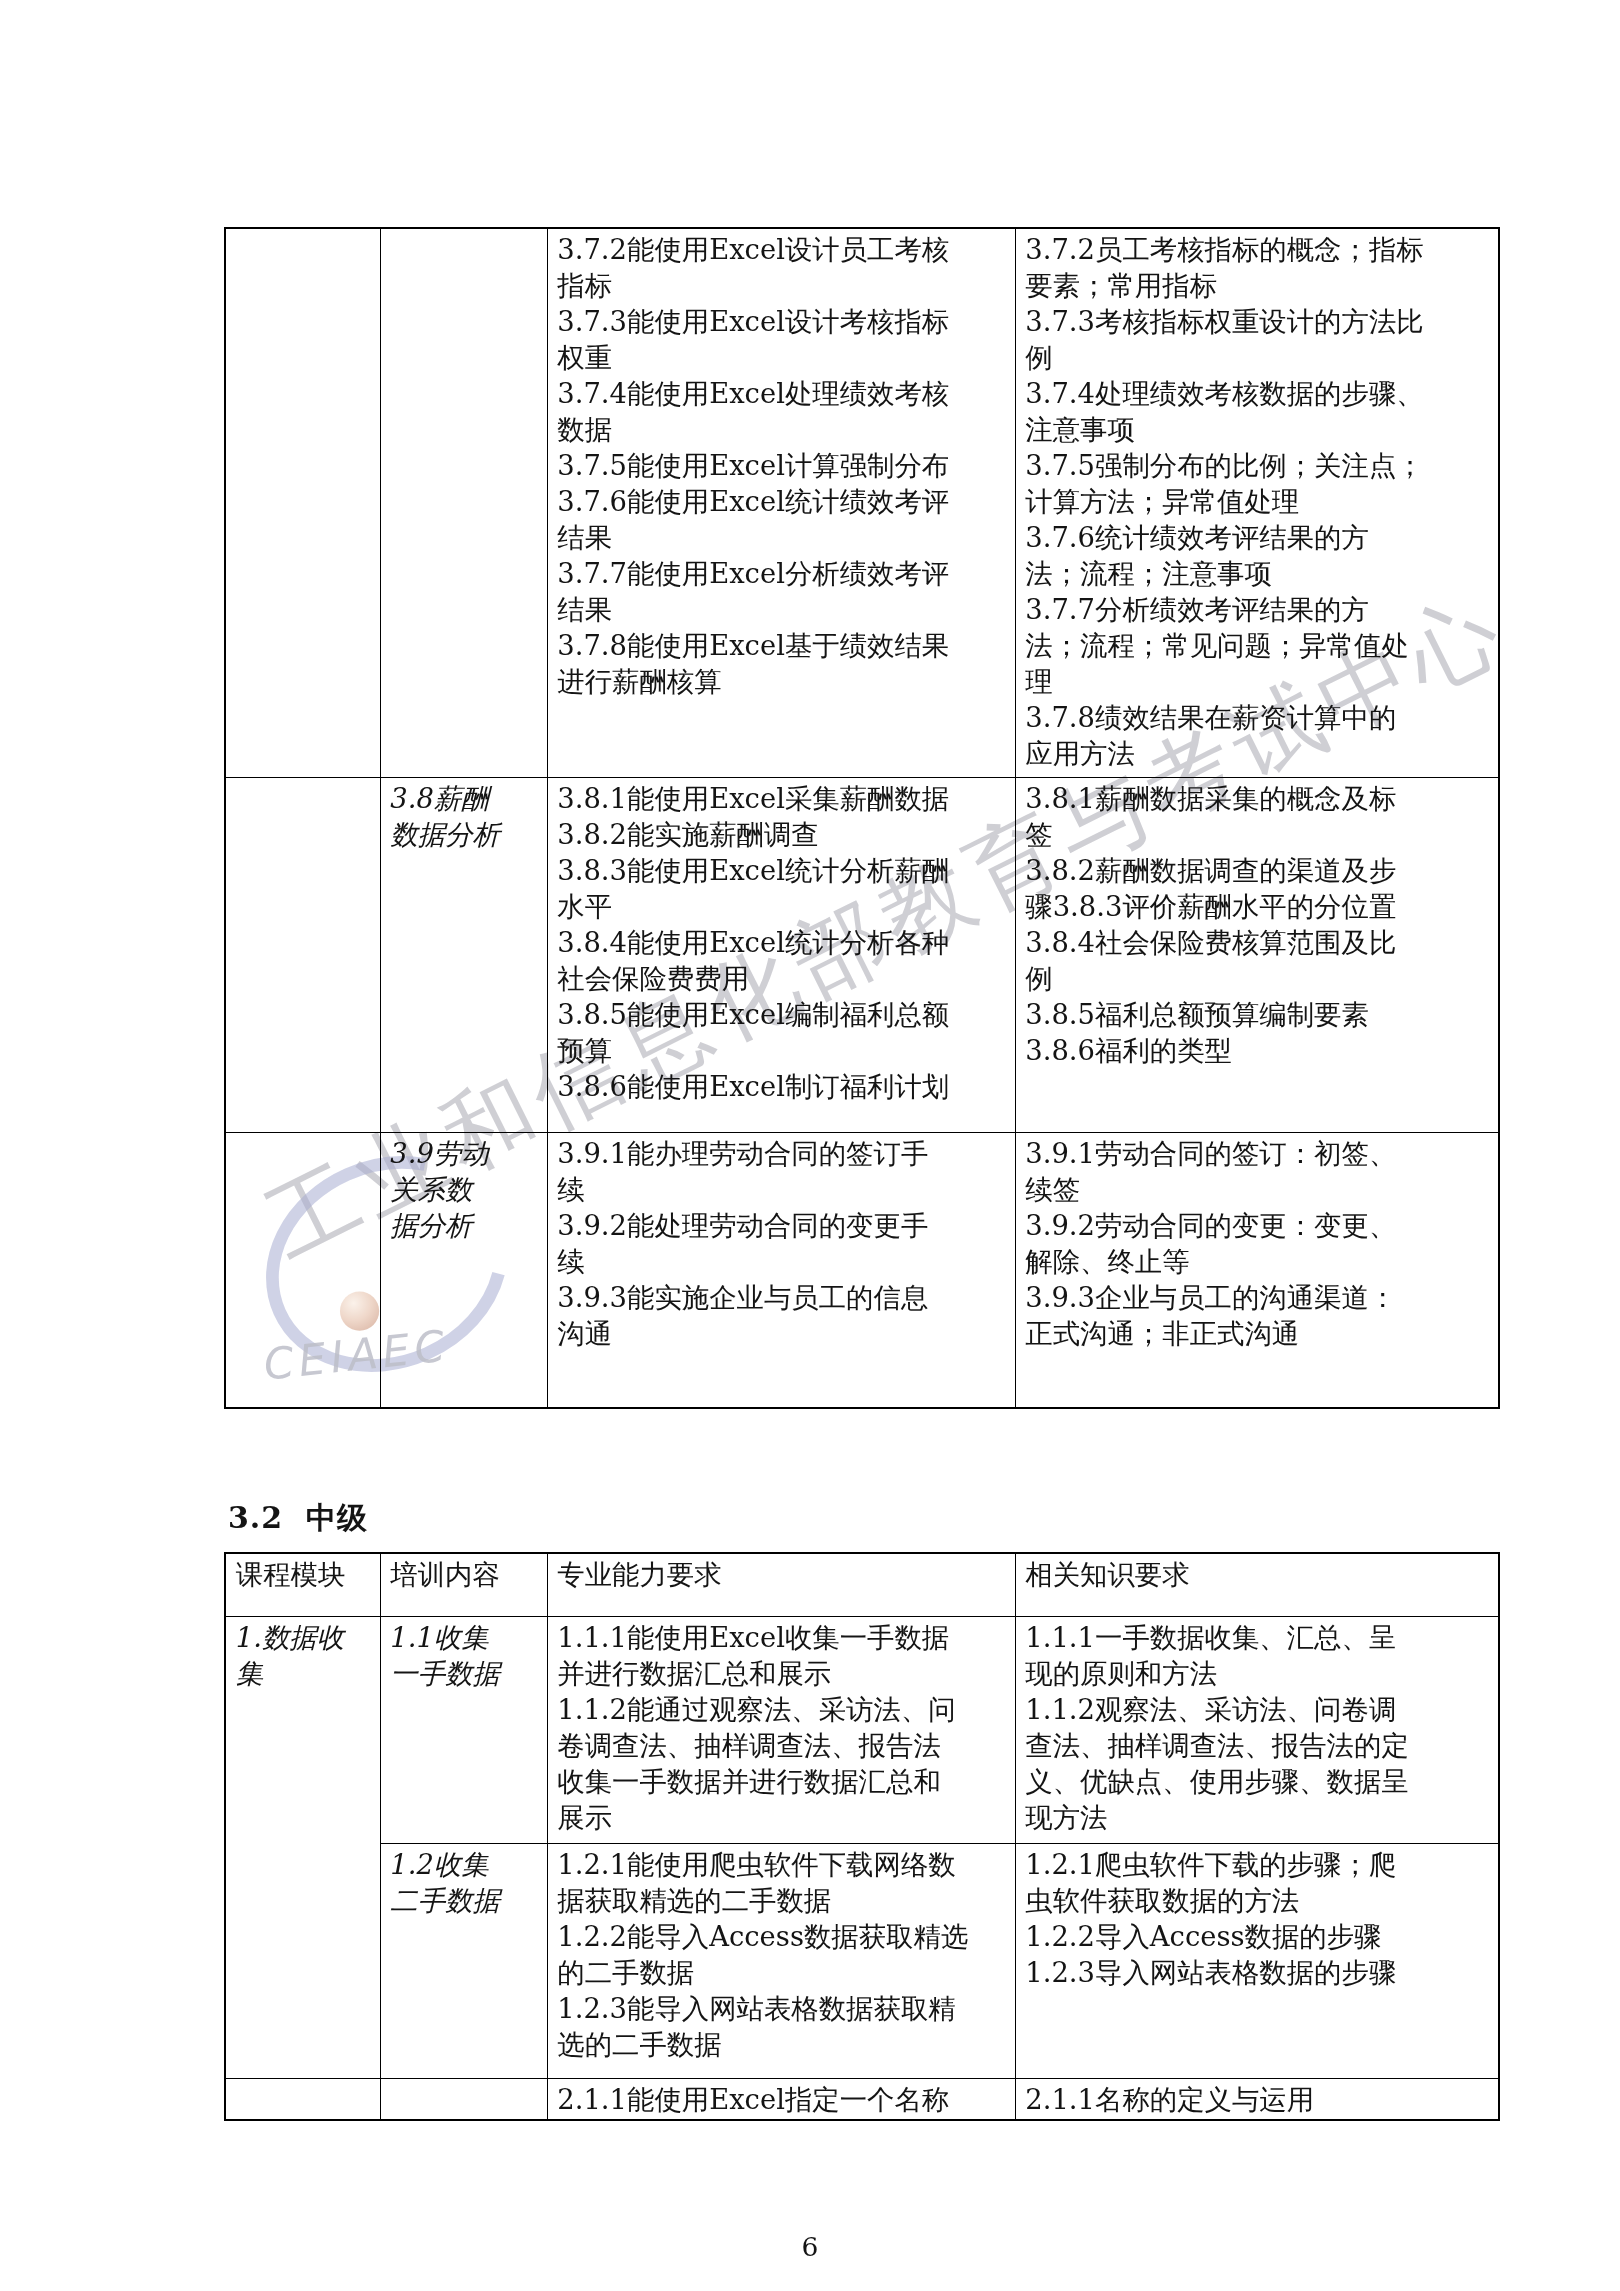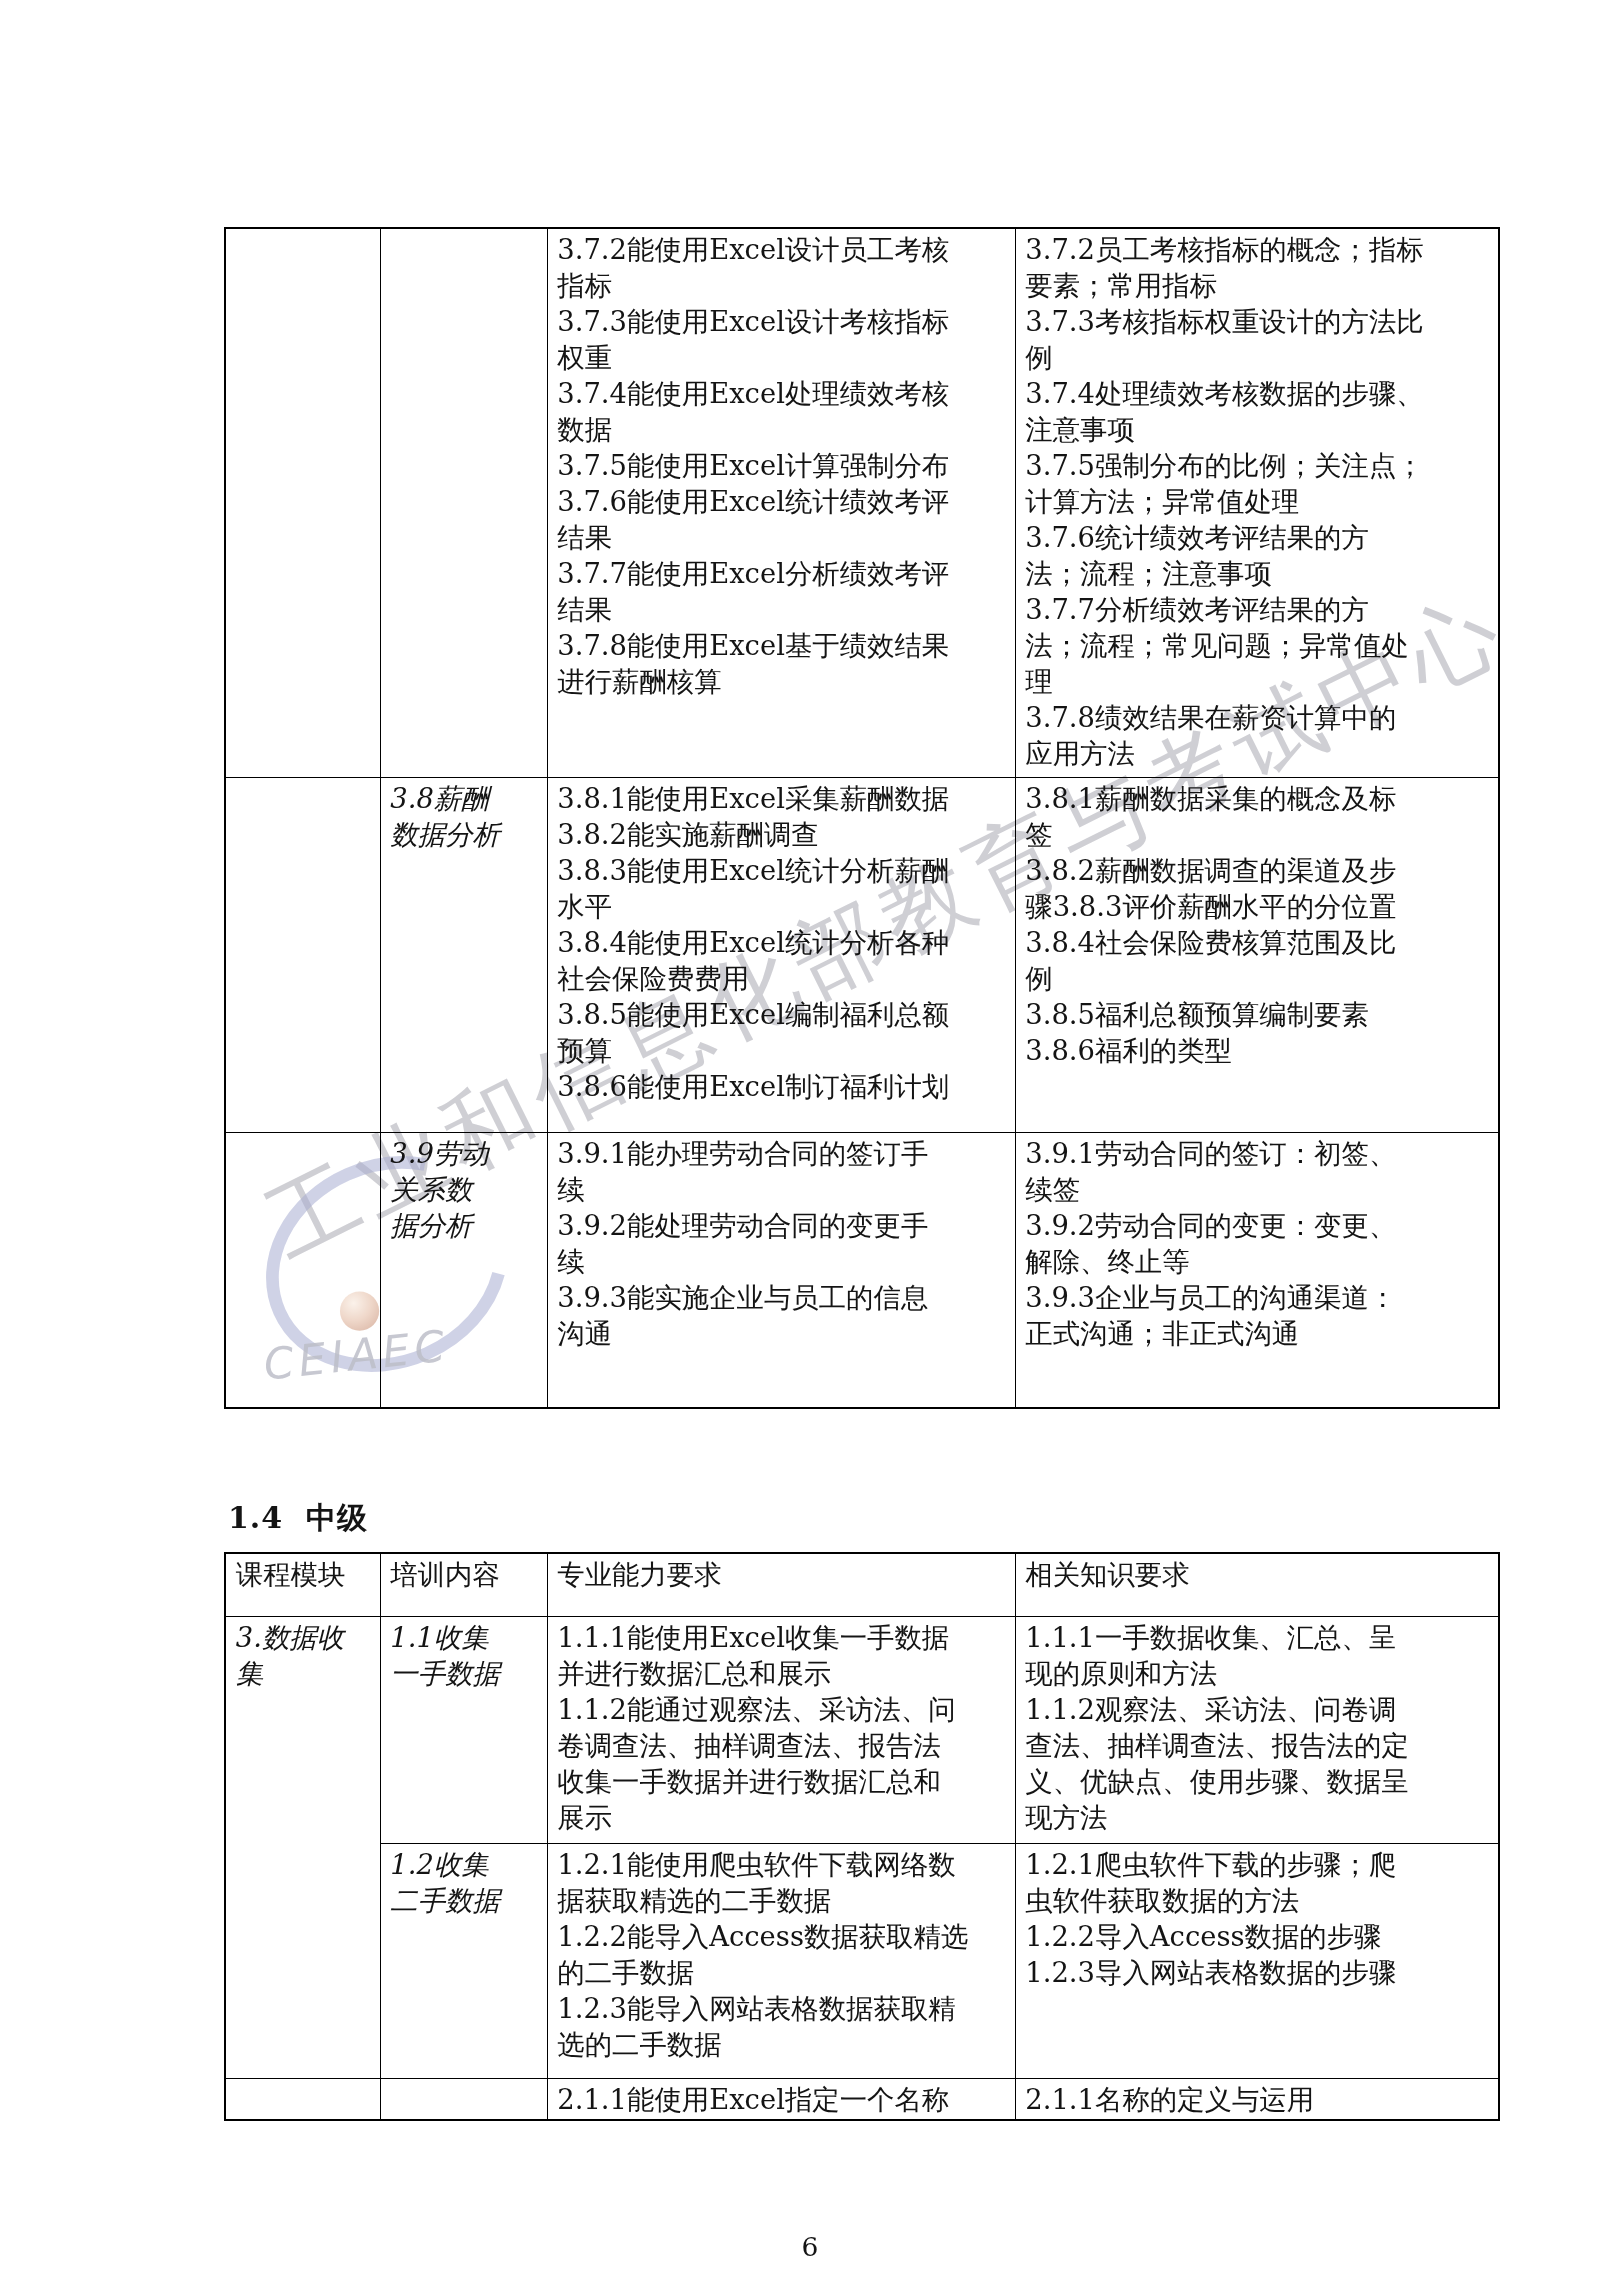--- a/index.html
+++ b/index.html
@@ -159,38 +159,38 @@
       <td>3.9.1劳动合同的签订：初签、
 续签
 3.9.2劳动合同的变更：变更、
 解除、终止等
 3.9.3企业与员工的沟通渠道：
 正式沟通；非正式沟通</td>
     </tr>
   </tbody>
     </table>
 
-  <div class="sec-heading">1.4  中级</div>
+  <div class="sec-heading">3.2  中级</div>
 
   <table class="doc t-bottom">
     <colgroup>
         <col style="width:155px">
         <col style="width:167px">
         <col style="width:468px">
         <col style="width:484px">
       </colgroup>
     <tbody>
         <tr>
       <th>课程模块</th>
       <th>培训内容</th>
       <th>专业能力要求</th>
       <th>相关知识要求</th>
     </tr>
     <tr class="r-11">
-      <td class="cc" rowspan="2">3.数据收
+      <td class="cc" rowspan="2">1.数据收
 集</td>
       <td class="cc">1.1收集
 一手数据</td>
       <td>1.1.1能使用Excel收集一手数据
 并进行数据汇总和展示
 1.1.2能通过观察法、采访法、问
 卷调查法、抽样调查法、报告法
 收集一手数据并进行数据汇总和
 展示</td>
       <td>1.1.1一手数据收集、汇总、呈

